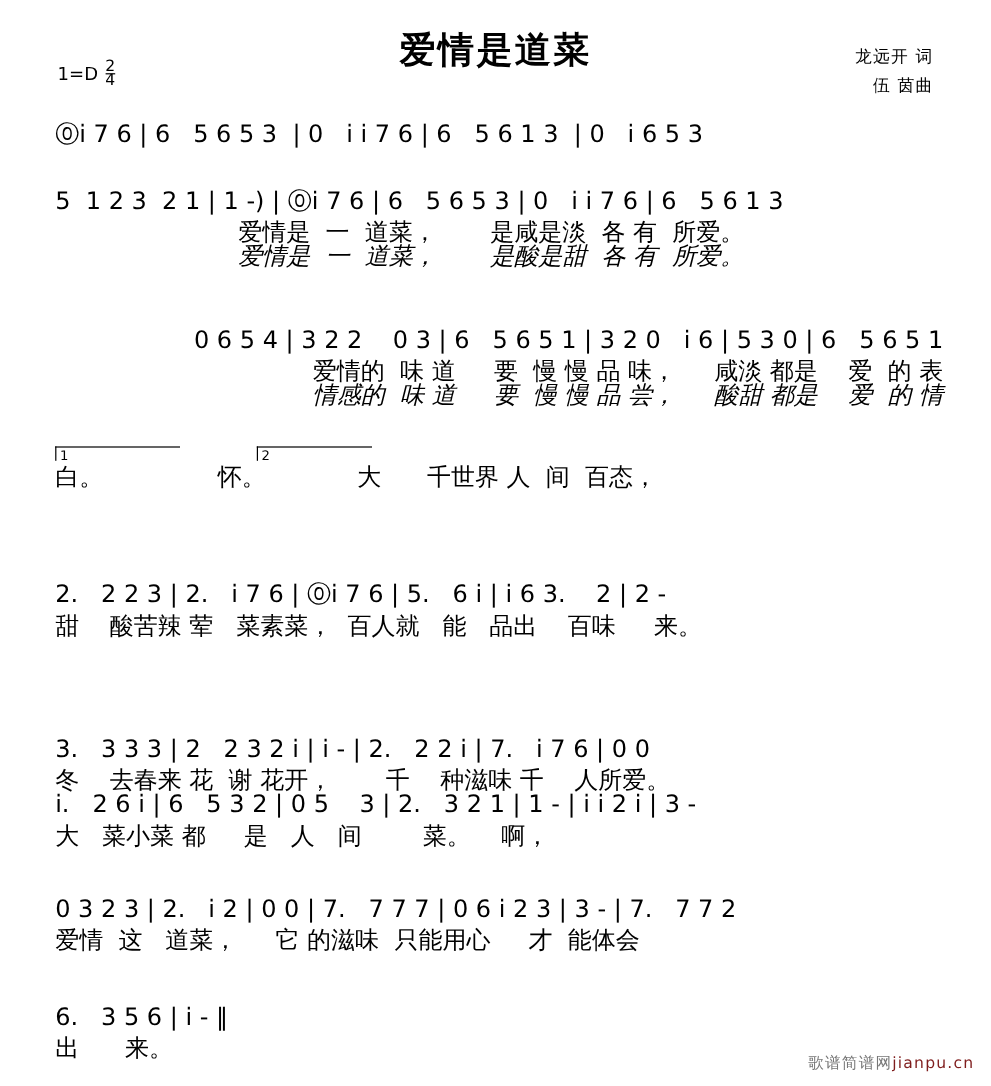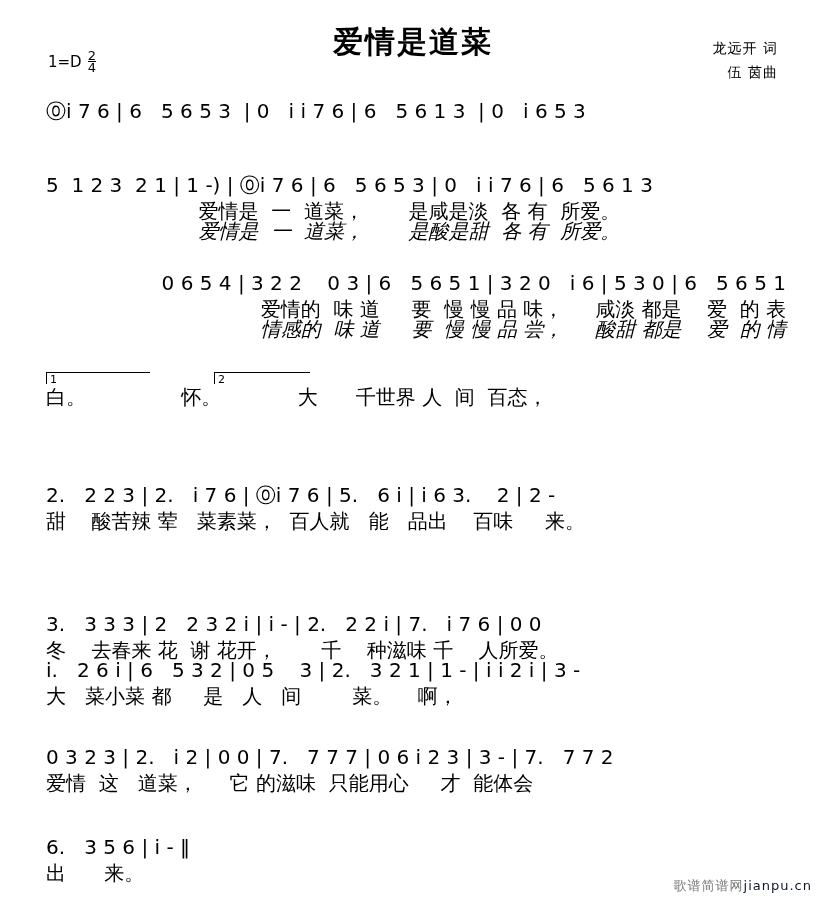--- a/index.html
+++ b/index.html
@@ -98,21 +98,21 @@
   }
 
   .watermark {
     position: absolute;
     right: 14px;
     bottom: 10px;
     font-size: 13px;
     color: #777;
     letter-spacing: 1px;
   }
-  .watermark .blue { color: #0f172a; }
+  .watermark .blue { color: #7f1d1d; }
 </style>
 </head>
 <body>
 
 <div class="sheet">
 
   <div class="title">爱情是道菜</div>
 
   <div class="credits">
     <div>龙远开  词</div>
@@ -124,21 +124,21 @@
     <span class="frac">
       <span class="num">2</span>
       <span class="den" style="border-top:1px solid #000;">4</span>
     </span>
   </div>
 
   <div class="system" style="top:96px;">
     <div class="notes">⓪i 7 6 | 6   5 6 5 3  | 0   i i 7 6 | 6   5 6 1 3  | 0   i 6 5 3</div>
   </div>
 
-  <div class="system" style="top:170px;">
+  <div class="system" style="top:152px;">
     <div class="notes">5  1 2 3  2 1 | 1 -) | ⓪i 7 6 | 6   5 6 5 3 | 0   i i 7 6 | 6   5 6 1 3</div>
     <div class="lyrics">                        爱情是  一  道菜，       是咸是淡  各 有  所爱。</div>
     <div class="lyrics second">                        爱情是  一  道菜，       是酸是甜  各 有  所爱。</div>
   </div>
 
   <div class="system" style="top:268px;text-align:right;">
     <div class="notes">0 6 5 4 | 3 2 2    0 3 | 6   5 6 5 1 | 3 2 0   i 6 | 5 3 0 | 6   5 6 5 1</div>
     <div class="lyrics">爱情的  味 道     要  慢 慢 品 味，     咸淡 都是    爱  的 表</div>
     <div class="lyrics second">情感的  味 道     要  慢 慢 品 尝，     酸甜 都是    爱  的 情</div>
   </div>

